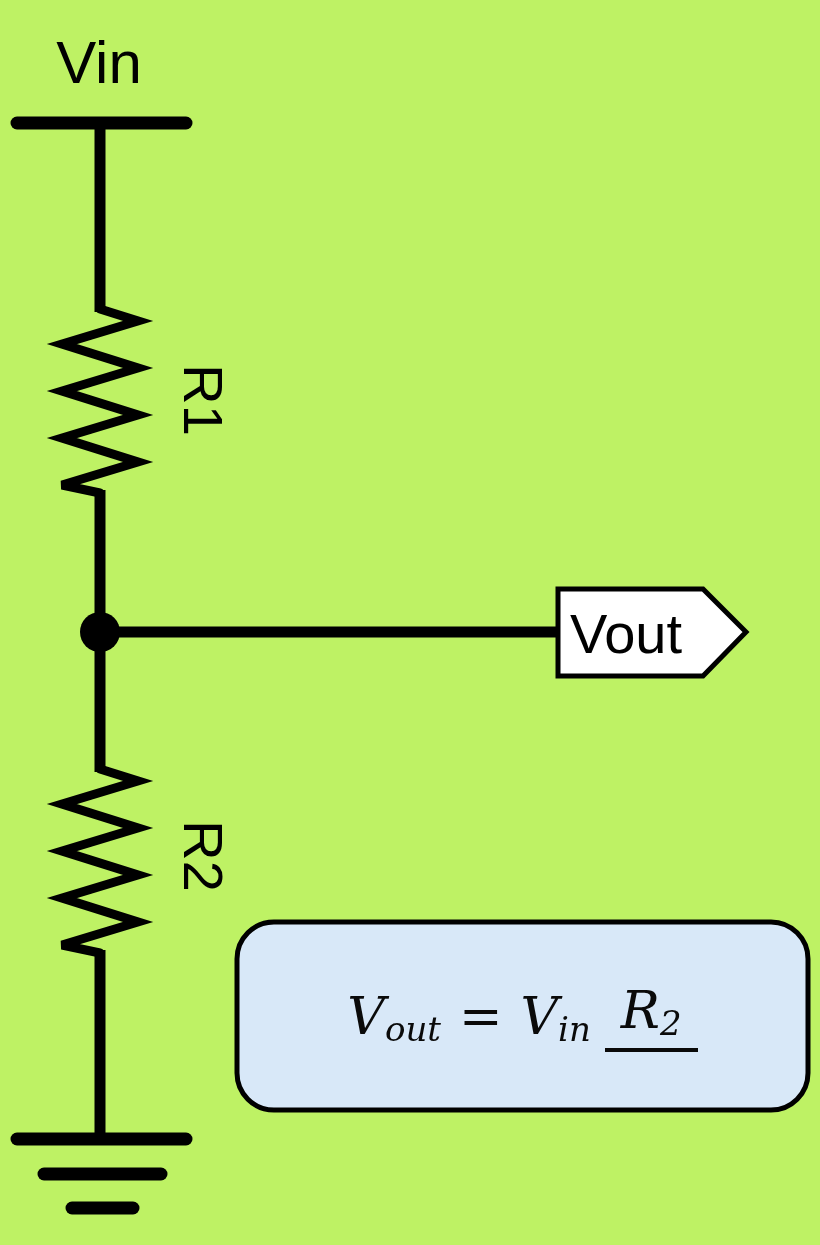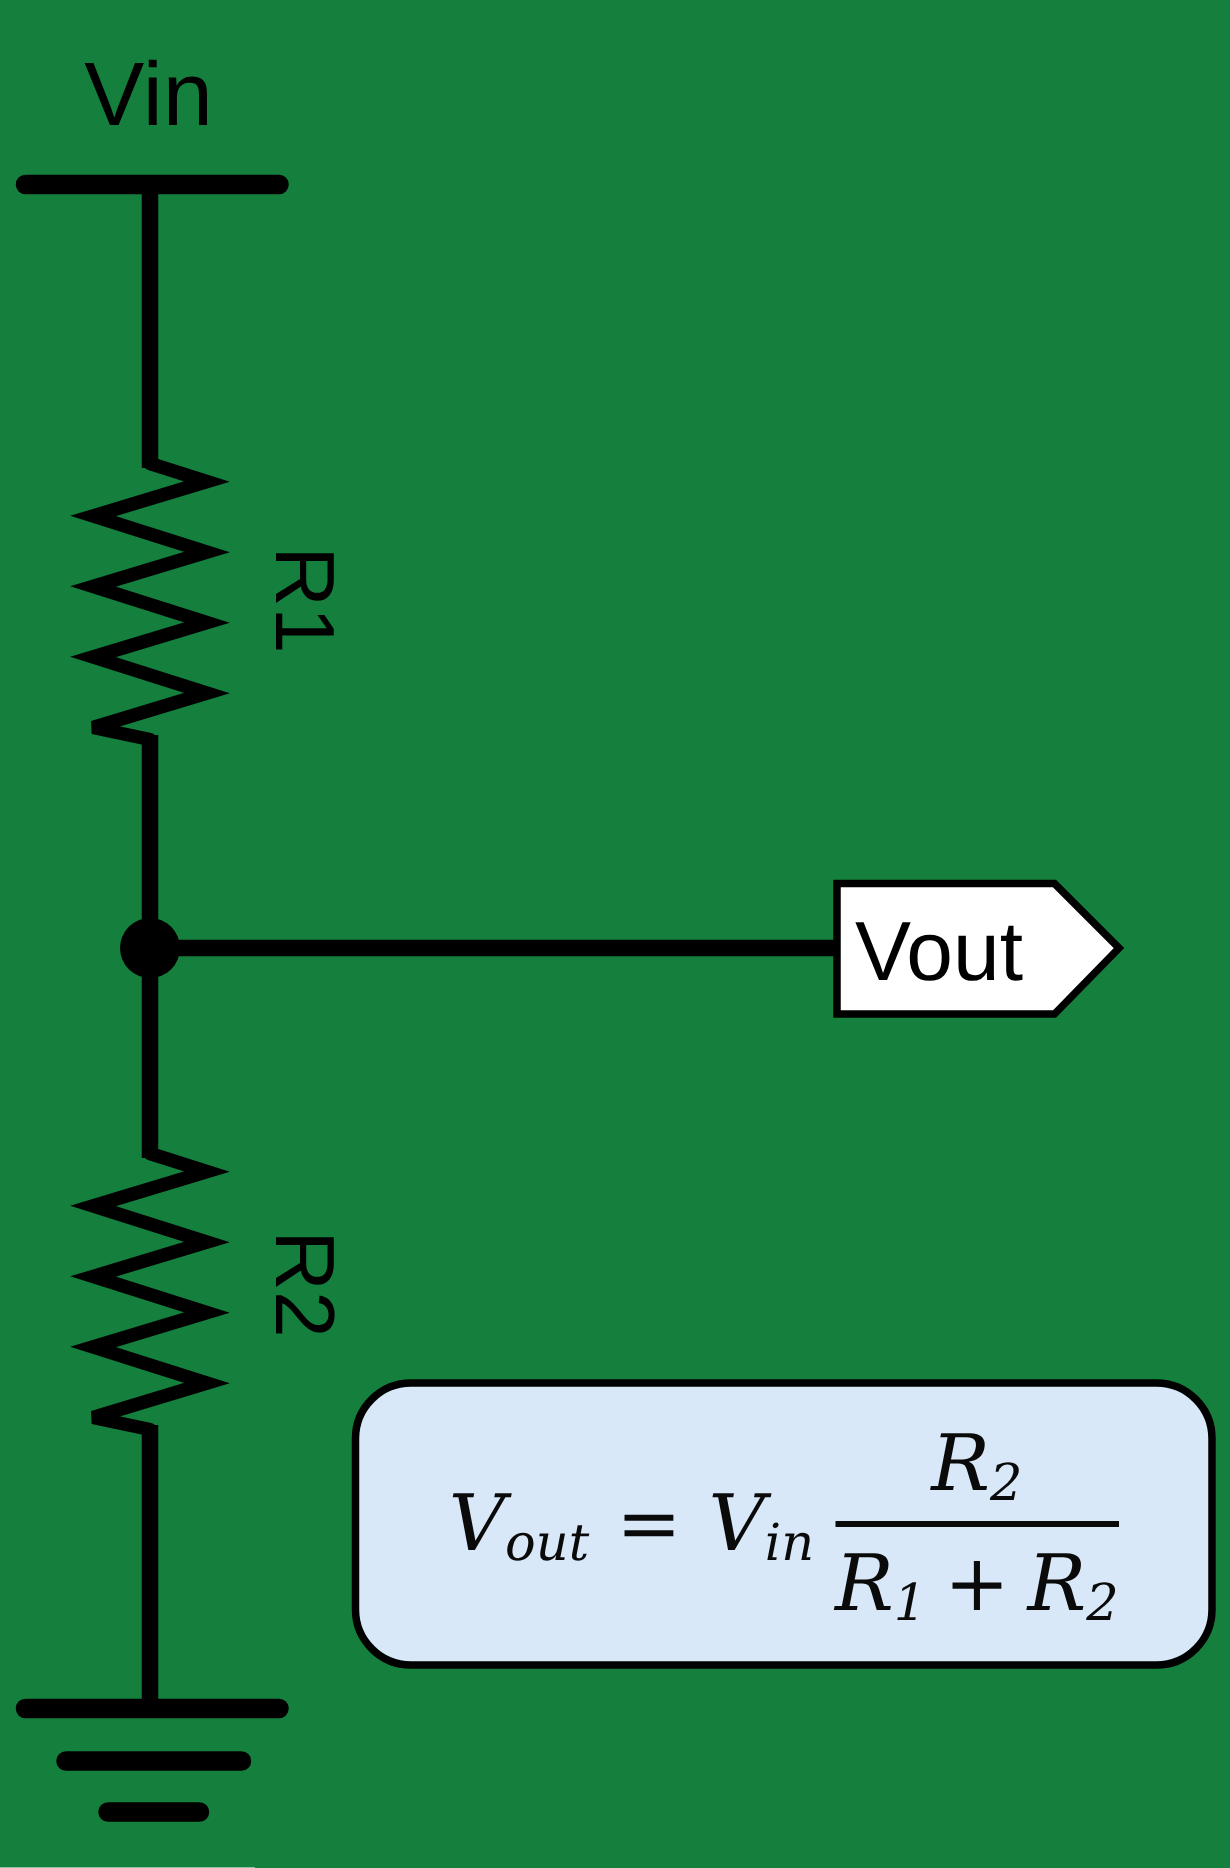--- a/index.html
+++ b/index.html
@@ -8,21 +8,21 @@
     width: 820px;
     height: 1245px;
     background: #f5f5f6;
     font-family: "Liberation Sans", sans-serif;
     overflow: hidden;
   }
   #canvas {
     position: relative;
     width: 820px;
     height: 1245px;
-    background: #15803d;
+    background: #bef264;
   }
   #schematic {
     position: absolute;
     left: 0; top: 0;
   }
   .label {
     position: absolute;
     color: #000;
     line-height: 1;
     white-space: nowrap;
@@ -113,17 +113,16 @@
   <div class="label label-vout">Vout</div>
 
   <div class="label label-r2">R2</div>
 
   <div class="formula">
     <span class="mvar"><span>V</span><sub>out</sub></span>
     <span class="meq">=</span>
     <span class="mvar"><span>V</span><sub>in</sub></span>
     <span class="mfrac">
       <span class="mnum"><span class="mvar"><span>R</span><sub>2</sub></span></span>
-      <span class="mden"><span class="mvar"><span>R</span><sub>1</sub></span><span class="mplus">+</span><span class="mvar"><span>R</span><sub>2</sub></span></span>
     </span>
   </div>
 
 </div>
 
 </body></html>

